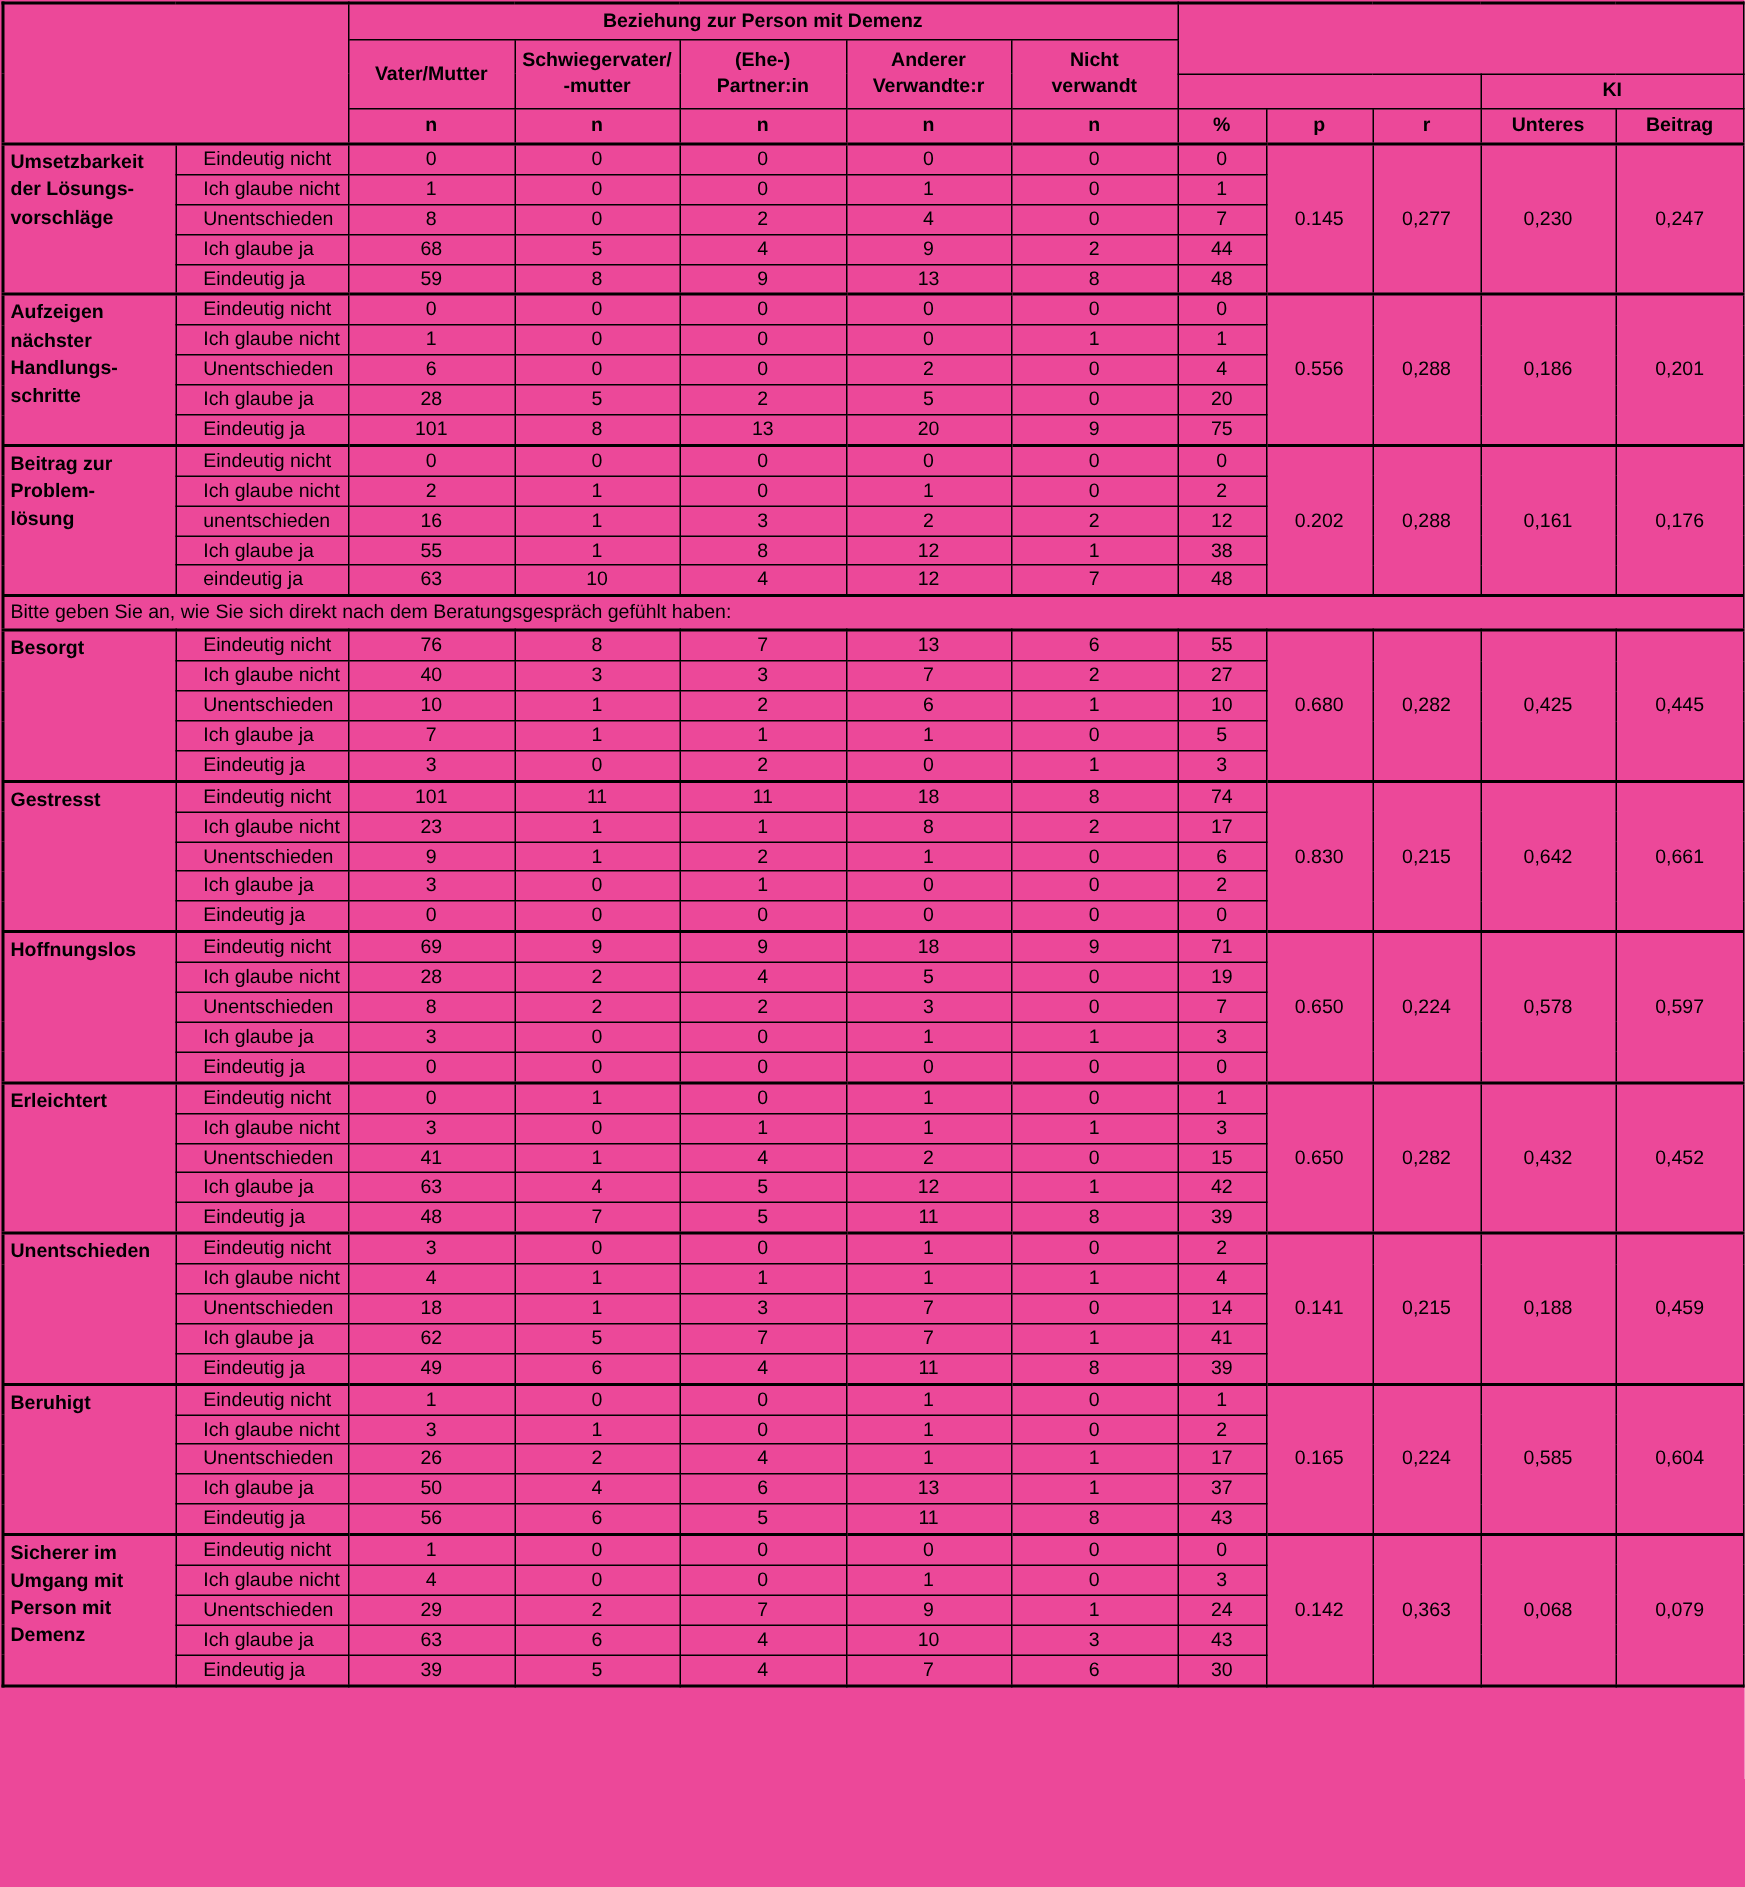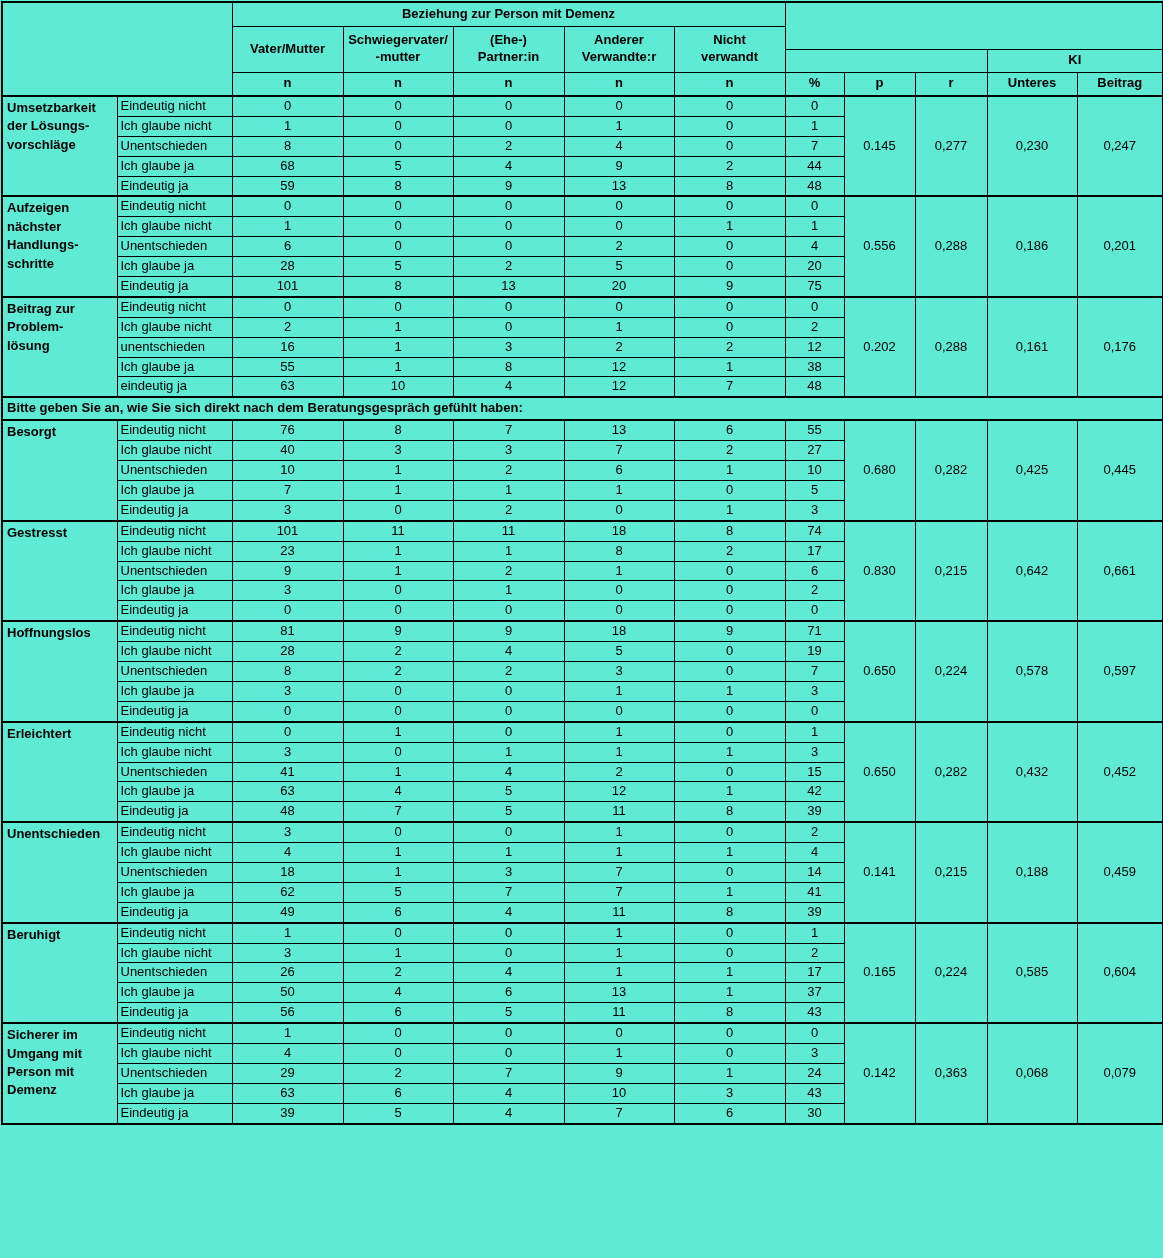--- a/index.html
+++ b/index.html
@@ -6,21 +6,21 @@
   html, body {
     margin: 0;
     padding: 0;
     background: #ffffff;
     font-family: "Liberation Sans", sans-serif;
     color: #000;
   }
   .page {
     width: 1163px;
     height: 1258px;
-    background: #5eead4;
+    background: #ec4899;
     padding: 1px 0 0 1px;
   }
   table {
     border-collapse: collapse;
     table-layout: fixed;
     width: 1161px;
     border: 2px solid #000;
   }
   td {
     border: 1px solid #000;
@@ -45,27 +45,27 @@
   tr.body-row { height: 17px; }
   td.group-label {
     font-weight: bold;
     vertical-align: top;
     white-space: pre-line;
     padding: 2px 2px 0 4px;
     line-height: 1.42;
   }
   td.response {
     text-align: left;
-    padding-left: 3px;
+    padding-left: 18px;
   }
   td.num { text-align: center; }
   tr.group-first td { border-top: 2px solid #000; }
   tr.section-row { height: 23px; }
   tr.section-row td {
-    font-weight: bold;
+    font-weight: normal;
     padding-left: 4px;
     border-top: 2px solid #000;
     border-bottom: 2px solid #000;
   }
 </style>
 </head>
 <body>
 
 <div class="page">
   <table>
@@ -374,21 +374,21 @@
           <td class="num">0</td>
           <td class="num">0</td>
           <td class="num">0</td>
           <td class="num">0</td>
           <td class="num">0</td>
           <td class="num">0</td>
         </tr>
         <tr class="body-row group-first">
           <td class="group-label" rowspan="5">Hoffnungslos</td>
           <td class="response">Eindeutig nicht</td>
-          <td class="num">81</td>
+          <td class="num">69</td>
           <td class="num">9</td>
           <td class="num">9</td>
           <td class="num">18</td>
           <td class="num">9</td>
           <td class="num">71</td>
           <td class="num" rowspan="5">0.650</td>
           <td class="num" rowspan="5">0,224</td>
           <td class="num" rowspan="5">0,578</td>
           <td class="num" rowspan="5">0,597</td>
         </tr>

